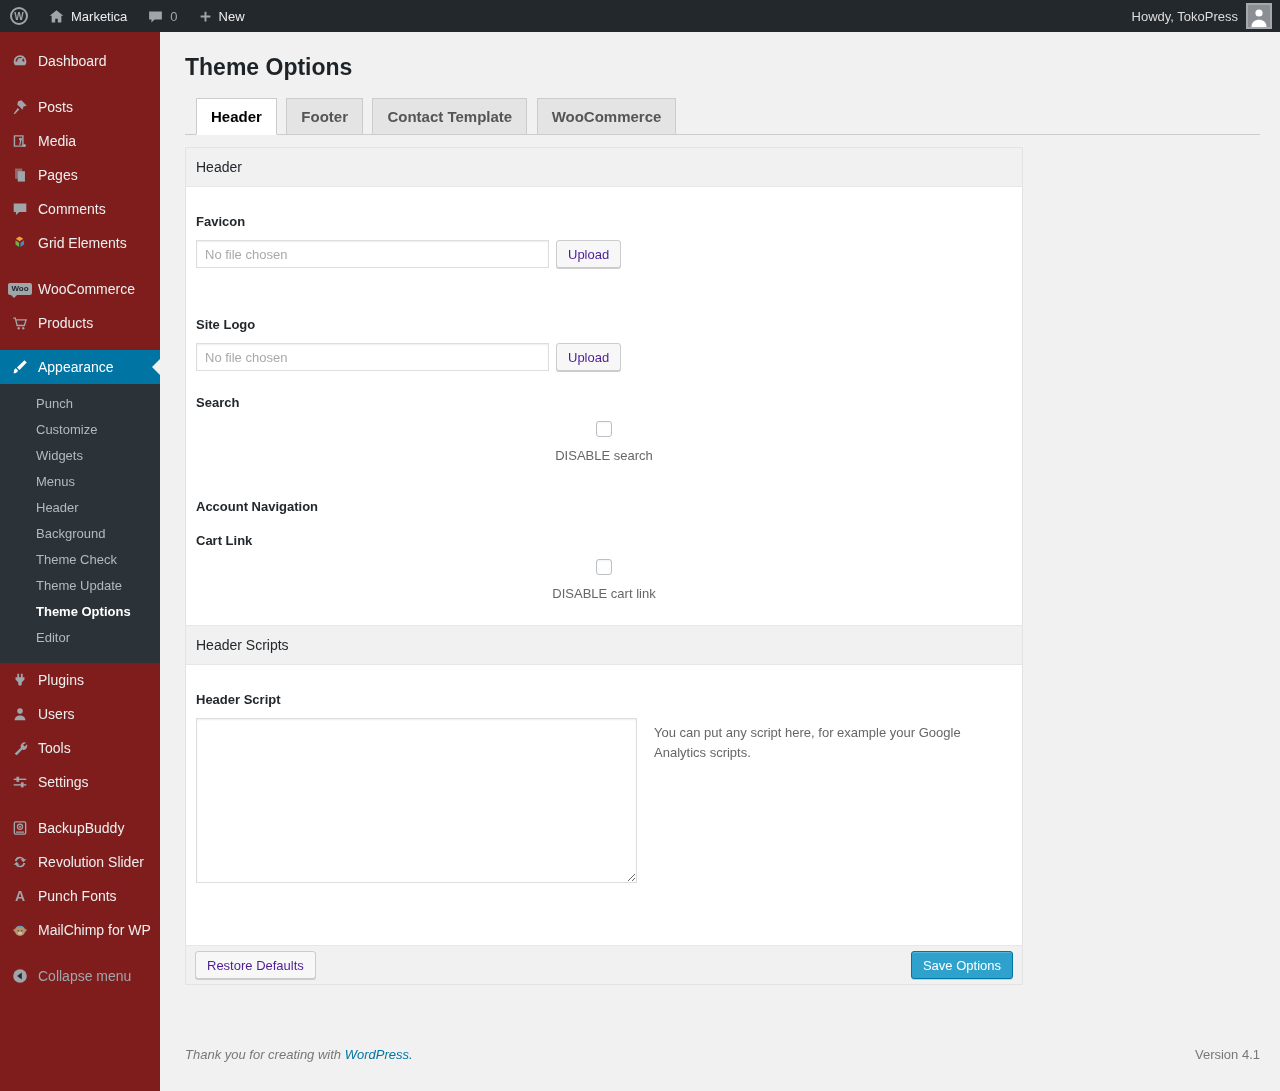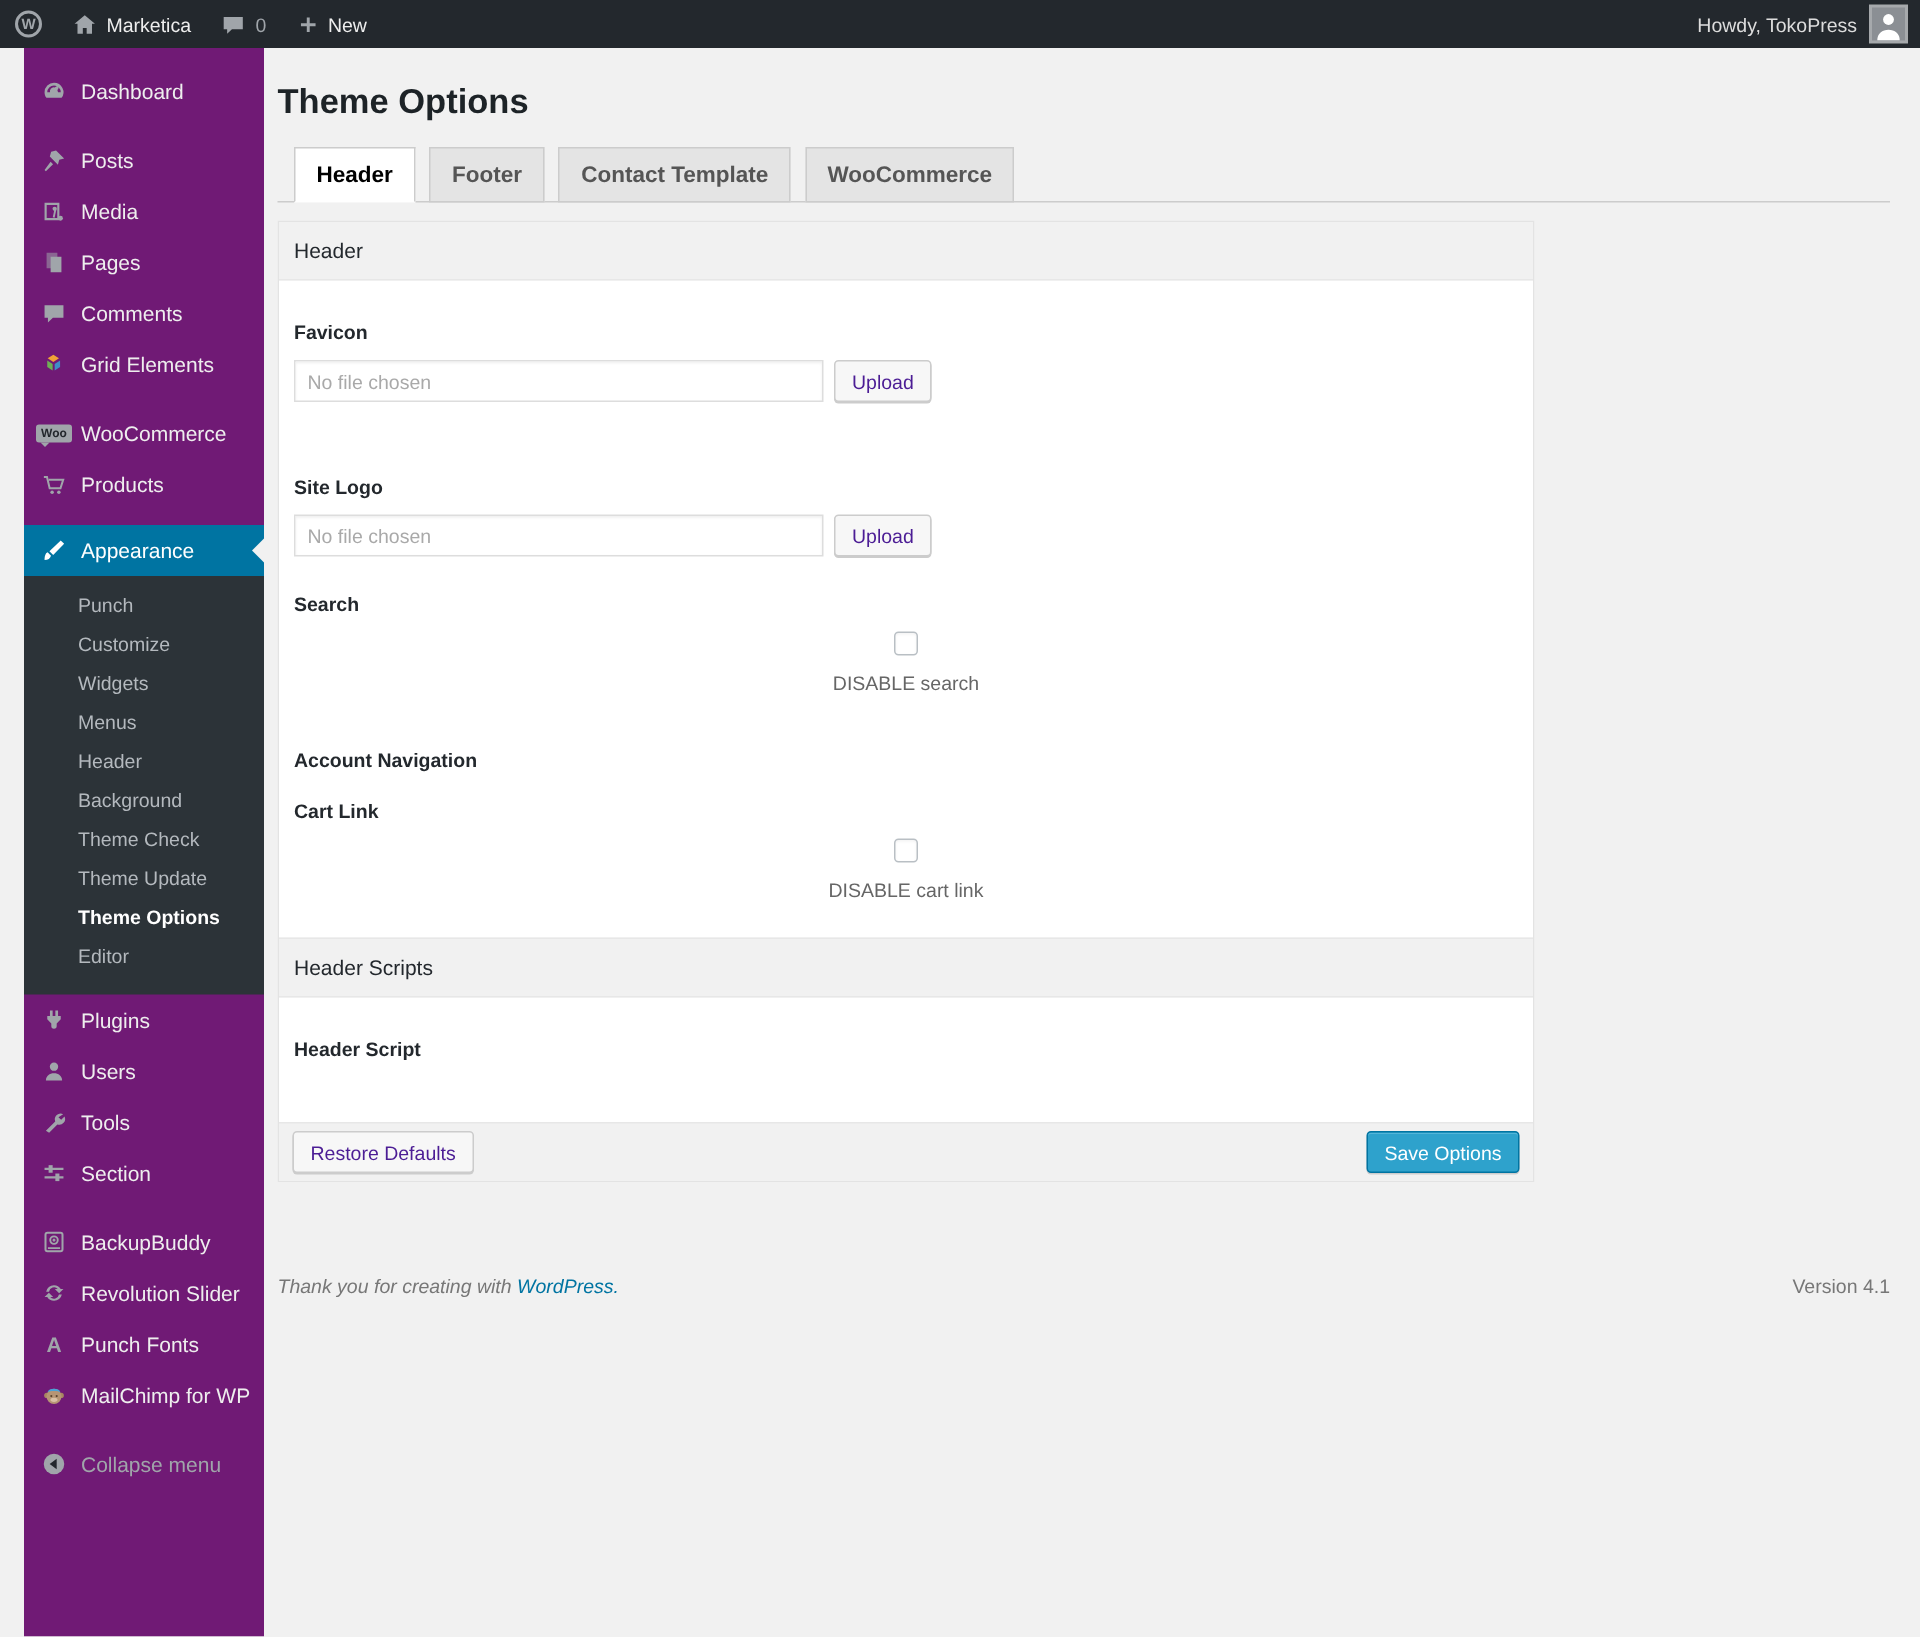--- a/index.html
+++ b/index.html
@@ -24,22 +24,22 @@
     color:#a0a5aa; font-size:10px; font-weight:bold;
   }
   .ab-icon svg { display:block; }
   .ab-count { color:#a0a5aa; }
   .howdy { color:#ddd; }
   .avatar { width:26px; height:26px; background:#a6a9ac; padding:2px; display:block; }
   .avatar-inner { width:22px; height:22px; background:#8b8f94; display:block; }
 
   
   #sidebar {
-    position:absolute; top:32px; left:16px; width:160px; height:1059px;
-    background:#701a75; padding-top:12px; font-size:14px;
+    position:absolute; top:32px; left:0; width:160px; height:1059px;
+    background:#7f1d1d; padding-top:12px; font-size:14px;
   }
   .menu-item {
     display:flex; align-items:center; height:34px; padding:0 8px;
     color:#eee; cursor:pointer;
   }
   .menu-item .micon { width:20px; height:20px; margin:0 8px 0 2px; display:flex; align-items:center; justify-content:center; flex:none; }
   .micon svg { display:block; }
   .menu-sep { height:12px; }
   .menu-sep-sm { height:10px; }
   .menu-item.active {
@@ -318,21 +318,21 @@
 
   <div class="menu-item">
     <span class="micon">
       <svg width="18" height="18" viewBox="0 0 20 20">
           <path fill="#a0a5aa" d="M3 6.2h14v1.6H3z"></path>
           <rect x="6" y="4.2" width="3" height="5.6" fill="#a0a5aa"></rect>
           <path fill="#a0a5aa" d="M3 12.4h14V14H3z"></path>
           <rect x="11" y="10.4" width="3" height="5.6" fill="#a0a5aa"></rect>
         </svg>
     </span>
-    <span>Section</span>
+    <span>Settings</span>
   </div>
 
   <div class="menu-sep"></div>
 
   <div class="menu-item">
     <span class="micon">
       <svg width="18" height="18" viewBox="0 0 20 20">
           <rect x="3.7" y="3.2" width="12.6" height="13.6" rx="1.5" fill="none" stroke="#a0a5aa" stroke-width="1.5"></rect>
           <circle cx="10" cy="8.6" r="2.8" fill="none" stroke="#a0a5aa" stroke-width="1.4"></circle>
           <path fill="#a0a5aa" d="M9.3 7.5h1.4v2.2H9.3z"></path>
@@ -427,20 +427,24 @@
       <div class="flabel">Cart Link</div>
       <div class="checkbox-row" style="margin-bottom:2px">
         <input type="checkbox" style="">
         <span>DISABLE cart link</span>
       </div>
     </div>
 
     <div class="sec-h">Header Scripts</div>
     <div class="sec-body" style="padding-bottom:30px">
       <div class="flabel">Header Script</div>
+      <div class="script-row">
+        <textarea class="script-area" style=""></textarea>
+        <div class="help-text">You can put any script here, for example your Google Analytics scripts.</div>
+      </div>
     </div>
 
     <div class="box-footer">
       <button class="btn">Restore Defaults</button>
       <button class="btn btn-primary">Save Options</button>
     </div>
 
   </div>
 
   <div class="page-footer">

